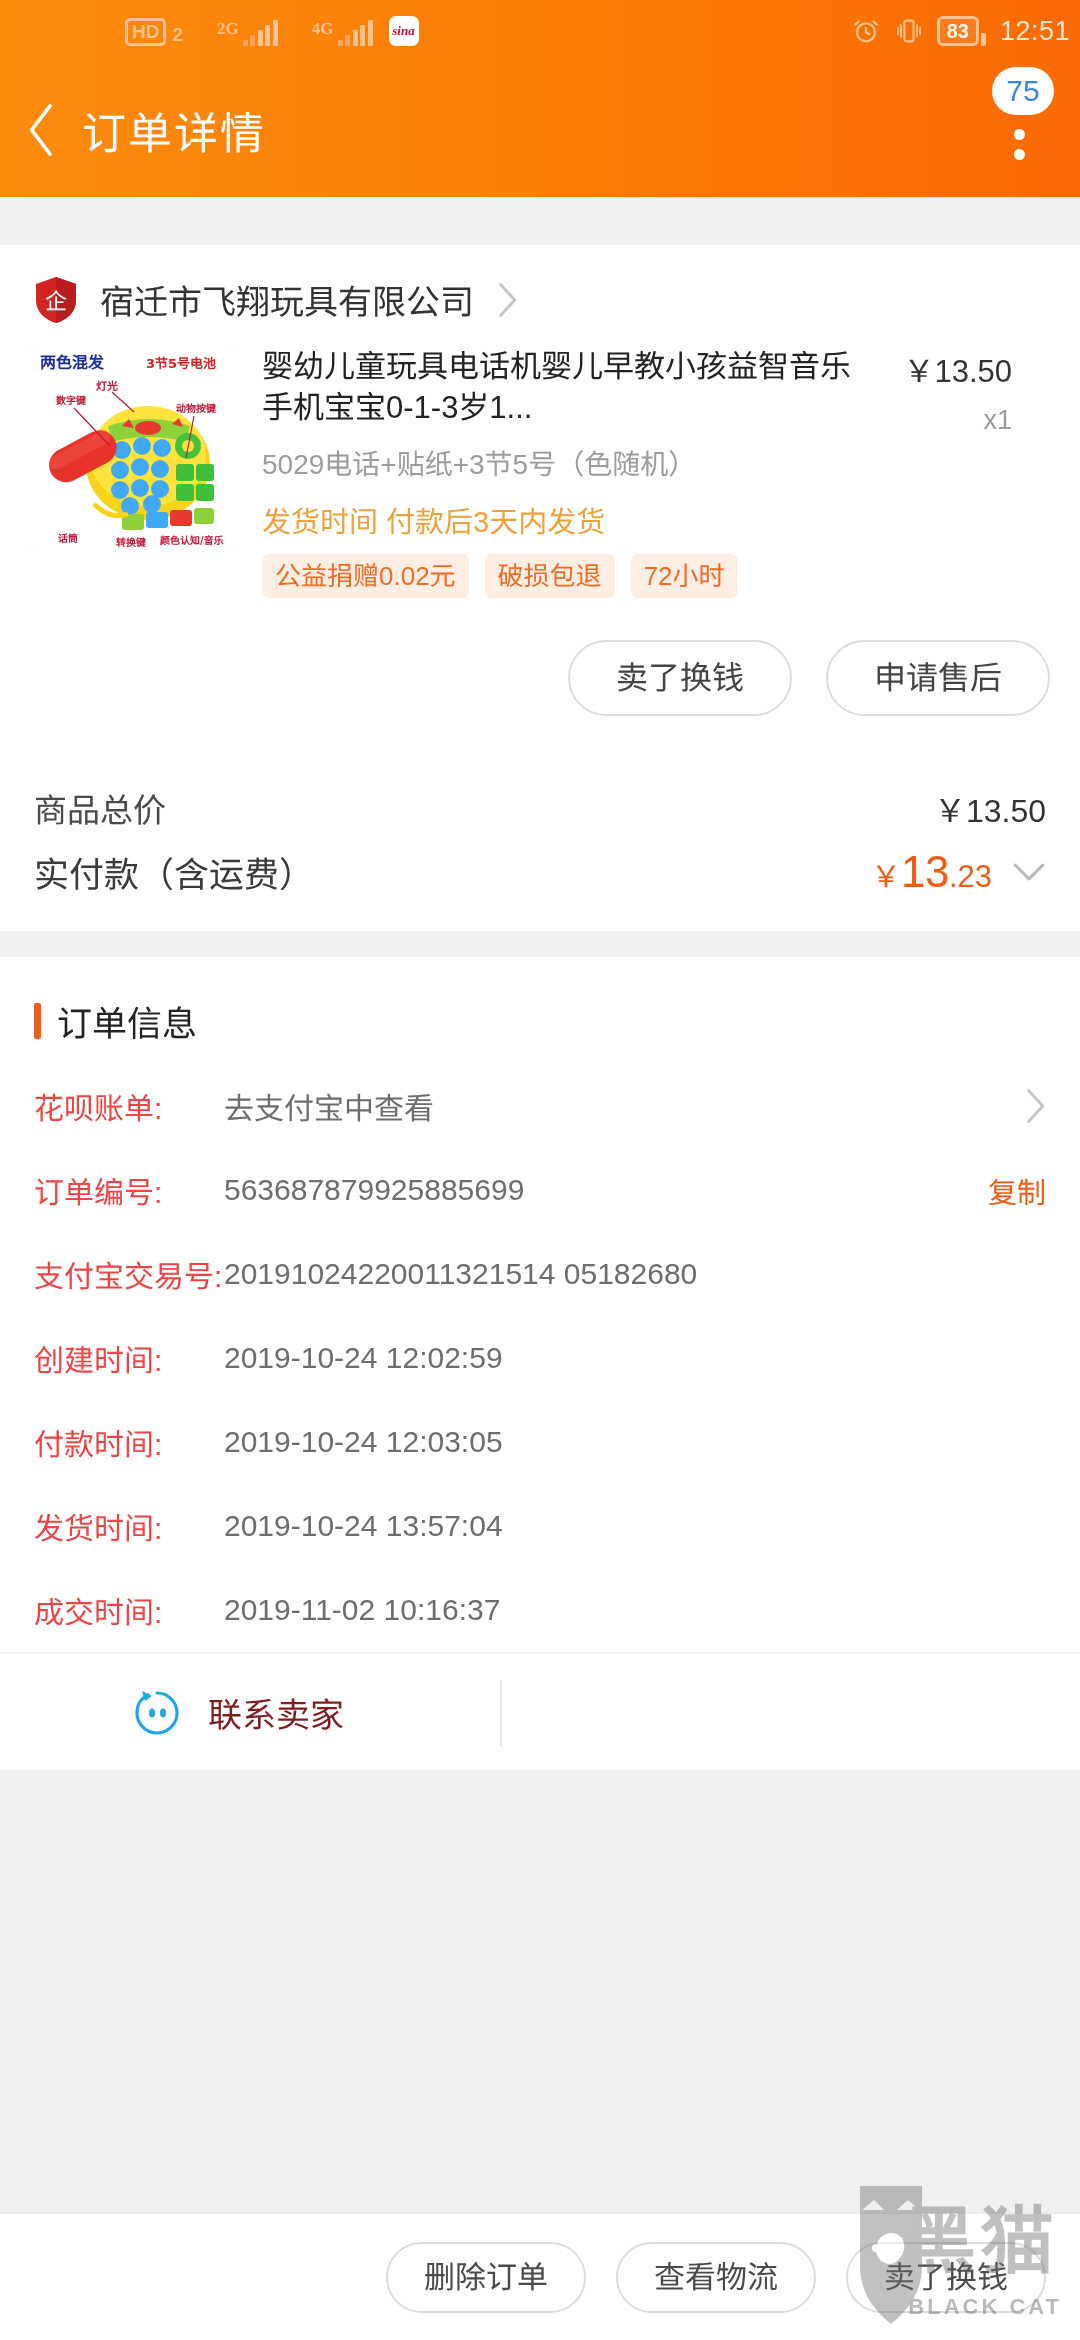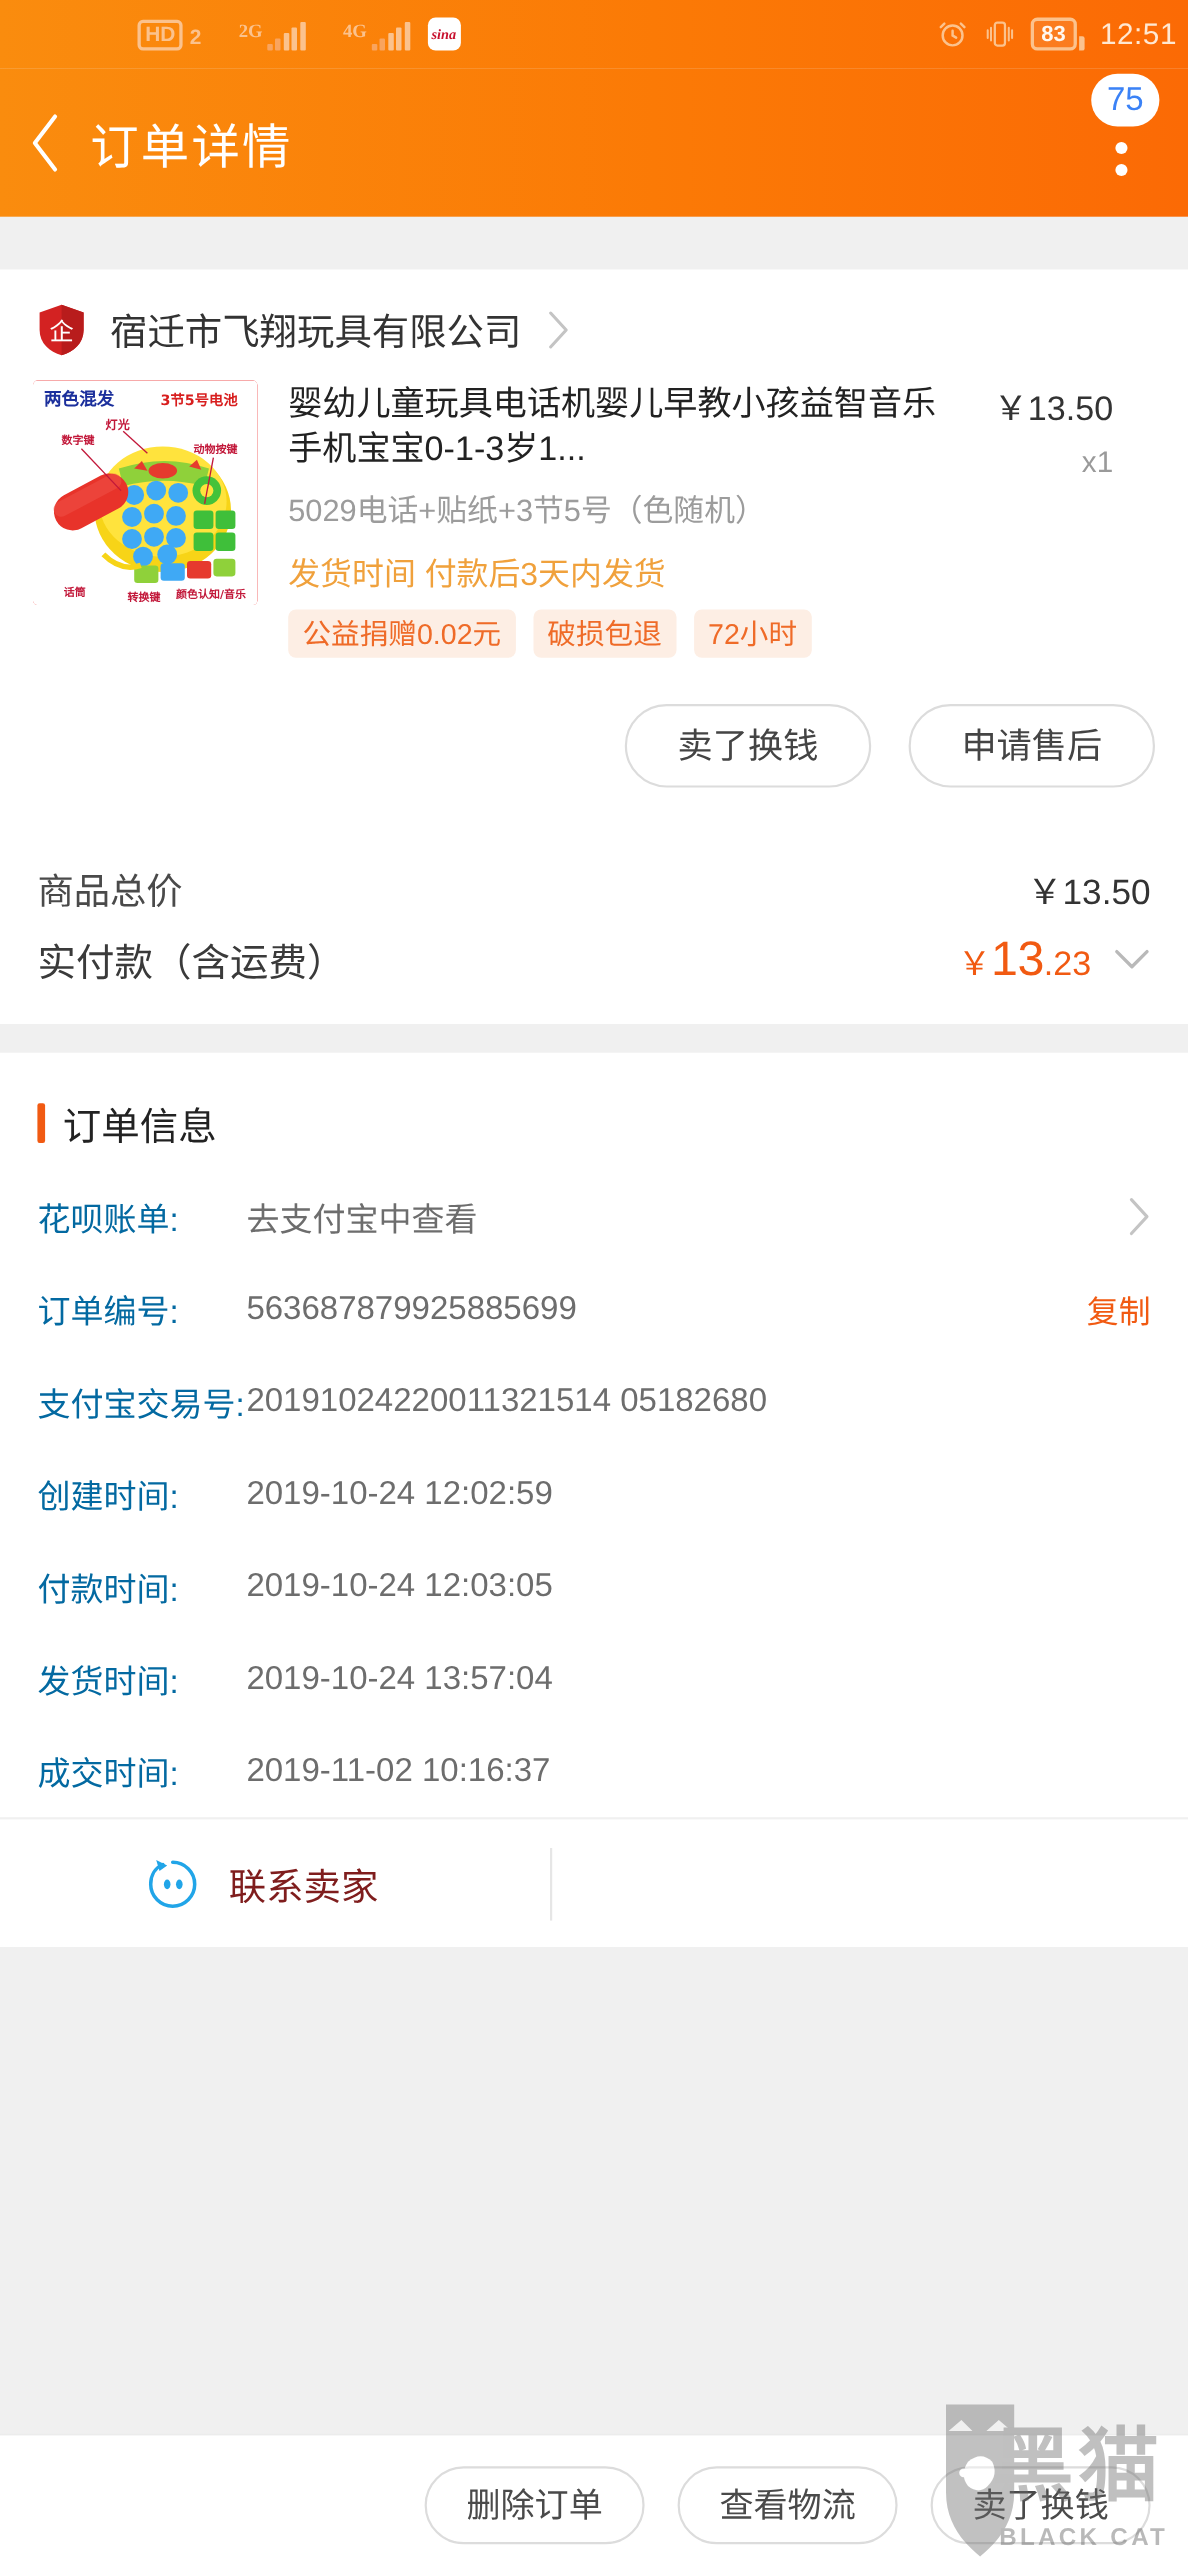--- a/index.html
+++ b/index.html
@@ -66,21 +66,21 @@
   .card{ background:#fff; }
 
   
   .shop-row{ display:flex; align-items:center; padding:30px 34px 8px; }
   .shield{ width:44px; height:48px; position:relative; flex:none; }
   .shop-name{ font-size:34px; color:#333; margin-left:22px; }
   .shop-arrow{ margin-left:22px; }
 
   
   .prod{ display:flex; padding:14px 30px 0 30px; }
-  .thumb{ width:204px; height:204px; flex:none; border-radius:4px; overflow:hidden; background:#ef4444; position:relative;}
+  .thumb{ width:204px; height:204px; flex:none; border-radius:4px; overflow:hidden; background:#e5e5e5; position:relative;}
   .prod-right{ flex:1; margin-left:28px; }
   .prod-top{ display:flex; }
   .prod-title{
     flex:1; font-size:31px; line-height:1.33; color:#222; max-width:600px;
     display:-webkit-box; -webkit-line-clamp:2; -webkit-box-orient:vertical; overflow:hidden;
   }
   .prod-price-col{ width:150px; text-align:right; flex:none; }
   .prod-price{ font-size:31px; color:#333; white-space:nowrap;}
   .prod-qty{ font-size:27px; color:#9a9a9a; margin-top:14px; }
   .prod-sku{ font-size:28px; color:#9c9c9c; line-height:1.35; margin-top:10px; max-width:570px; }
@@ -107,21 +107,21 @@
   .paid-val .cur{ font-size:30px; }
   .paid-val .int{ font-size:44px; letter-spacing:-0.5px; }
   .paid-val .dec{ font-size:31px; }
   .chev-dn{ margin-left:20px; }
 
   
   .sec-title{ display:flex; align-items:center; padding:38px 34px 18px; }
   .sec-bar{ width:7px; height:36px; background:#f15a12; border-radius:2px; }
   .sec-text{ font-size:35px; color:#222; margin-left:16px; }
   .info-row{ display:flex; align-items:center; padding:20px 34px; min-height:78px; }
-  .info-k{ font-size:30px; color:#0369a1; width:190px; flex:none; }
+  .info-k{ font-size:30px; color:#ef4444; width:190px; flex:none; }
   .info-k.wide{ width:190px; }
   .info-v{ font-size:30px; color:#6d6d6d; flex:1; }
   .info-copy{ font-size:29px; color:#f15a12; margin-left:auto; }
   .info-arrow{ margin-left:auto; }
 
   
   .contact-wrap{ border-top:2px solid #f0f0f0; display:flex; align-items:center; height:118px; position:relative;}
   .contact-inner{ display:flex; align-items:center; padding-left:130px; }
   .ww-ico{ width:54px; height:54px; flex:none; }
   .contact-text{ font-size:34px; color:#7f1d1d; margin-left:24px; }

